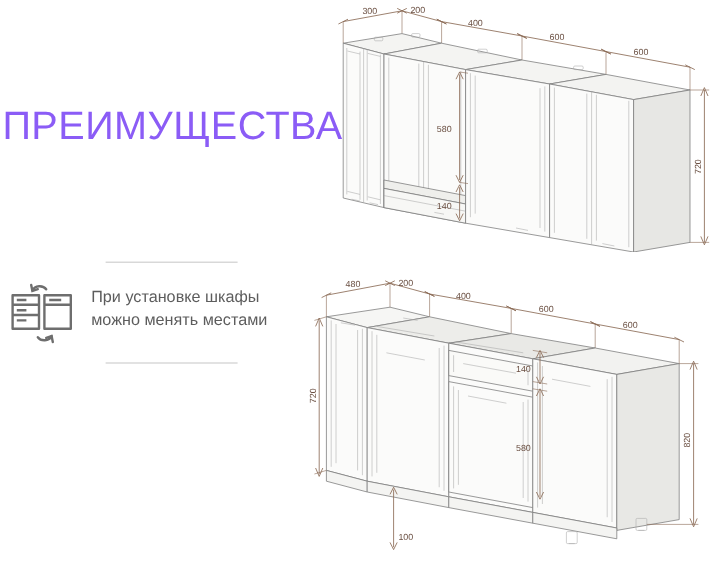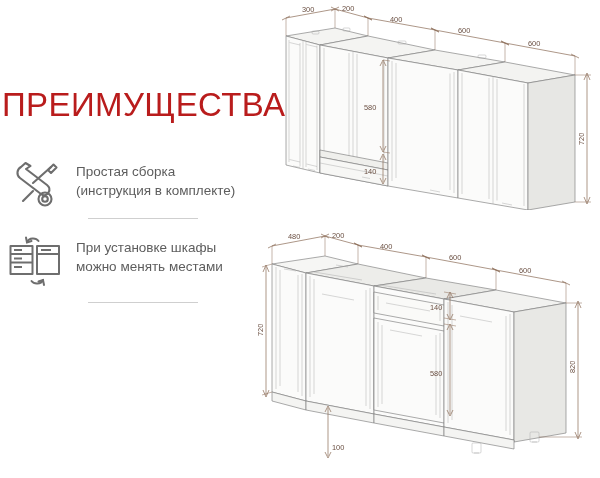--- a/index.html
+++ b/index.html
@@ -26,21 +26,21 @@
   }
 
   #page-title {
     position: absolute;
     left: 2px;
     top: 86px;
     font-size: 33px;
     line-height: 38px;
     letter-spacing: 0.4px;
     font-weight: 400;
-    color: #b91c1c;
+    color: #8b5cf6;
     white-space: nowrap;
   }
 
   .feature-row {
     position: absolute;
     left: 8px;
     width: 275px;
     display: flex;
     align-items: flex-start;
   }
@@ -116,36 +116,20 @@
     fill: none;
   }
 </style>
 </head>
 <body>
 
 <div id="left-column">
 
   <div id="page-title">ПРЕИМУЩЕСТВА</div>
 
-  <div class="feature-row" id="feature-row-0">
-    <div class="feature-icon">
-      <svg width="52" height="48" viewBox="0 0 52 48">
-        <g stroke="#6e6e6e" stroke-width="2.1" fill="none" stroke-linecap="round" stroke-linejoin="round">
-          <path d="M10 6 C6 8, 5 14, 9 17 L30 33 C33 35.5, 36 34, 37.5 31.5 C39 29, 38.5 26, 36 24 L15 8 L19.5 5 L14.5 2 Z"></path>
-          <path d="M40 6 L22 22"></path>
-          <path d="M42.5 3.5 L45.5 6.5 L40 12 L37 9 Z"></path>
-          <circle cx="34" cy="38" r="6.5"></circle>
-          <circle cx="34" cy="38" r="2.8"></circle>
-          <path d="M12 40 L22 30"></path>
-        </g>
-      </svg>
-    </div>
-    <div class="feature-text">Простая сборка
-(инструкция в комплекте)</div>
-  </div>
 
   <div class="feature-divider" id="divider-0"></div>
 
   <div class="feature-row" id="feature-row-1">
     <div class="feature-icon">
       <svg width="56" height="52" viewBox="0 0 56 52">
         <g stroke="#6e6e6e" stroke-width="2" fill="none" stroke-linejoin="round">
           <rect x="1.5" y="11" width="22" height="28"></rect>
           <path d="M1.5 19 H23.5 M1.5 27.5 H23.5"></path>
           <path d="M5 15 H13 M5 23.5 H13 M5 32 H13"></path>

